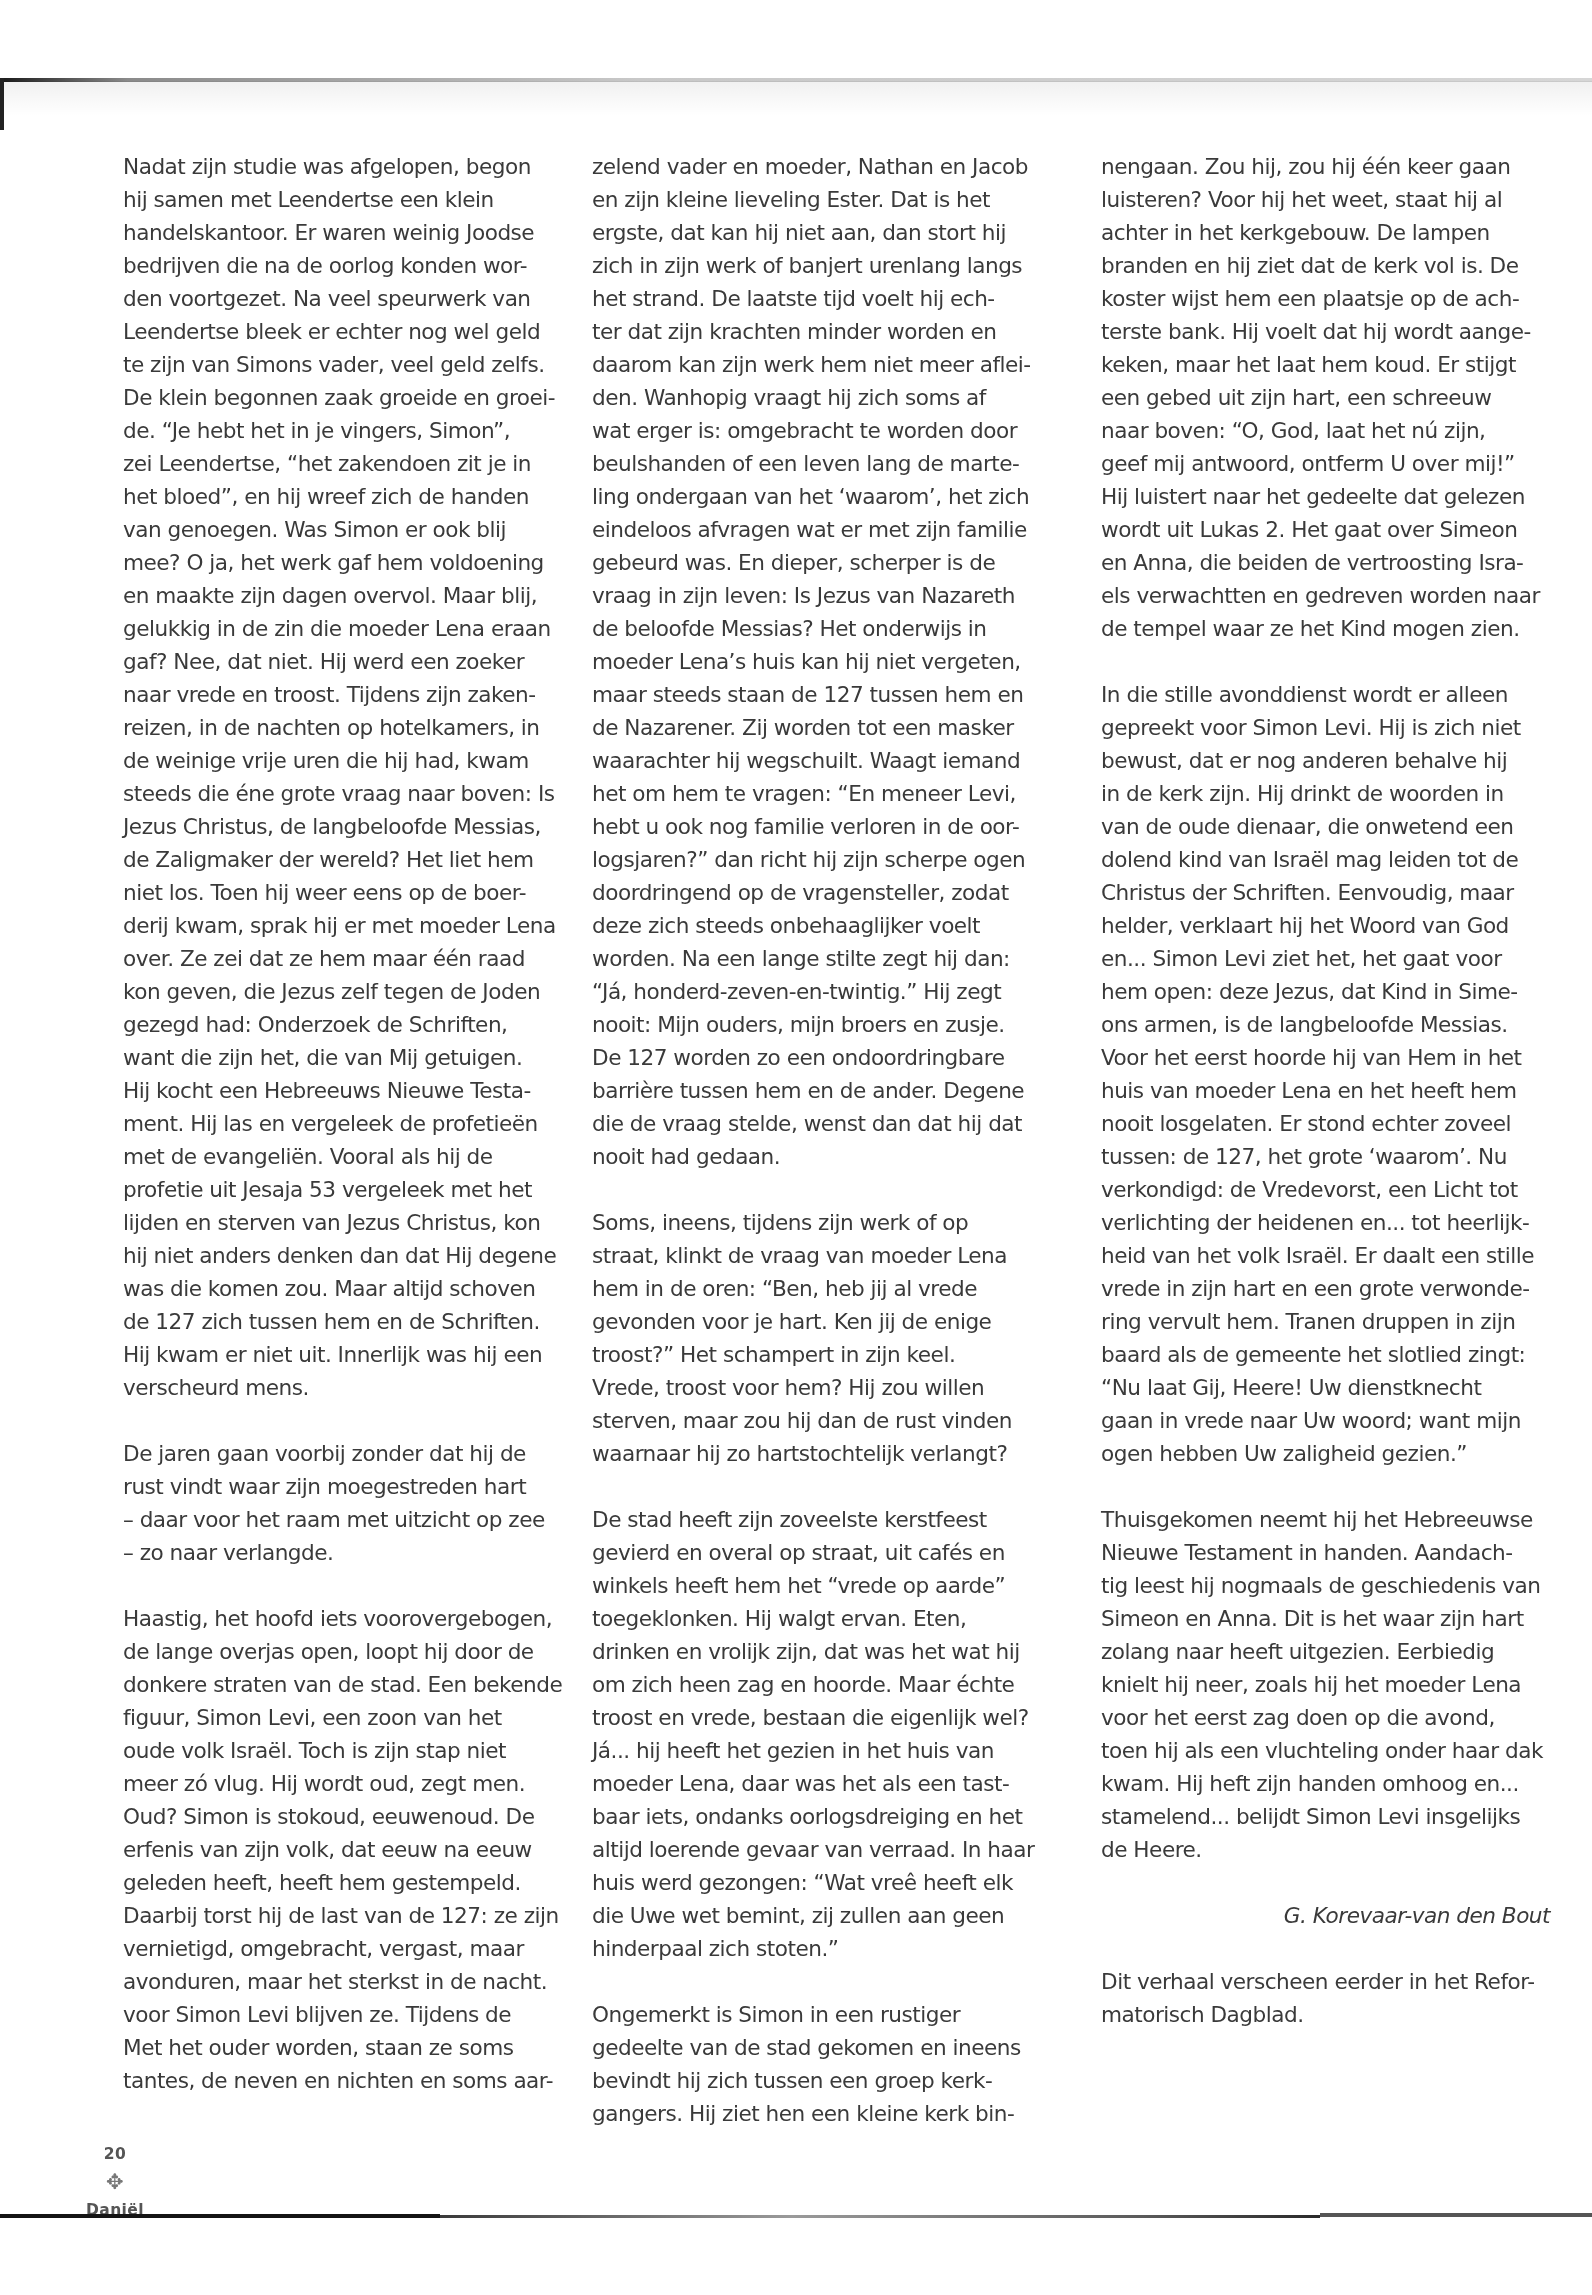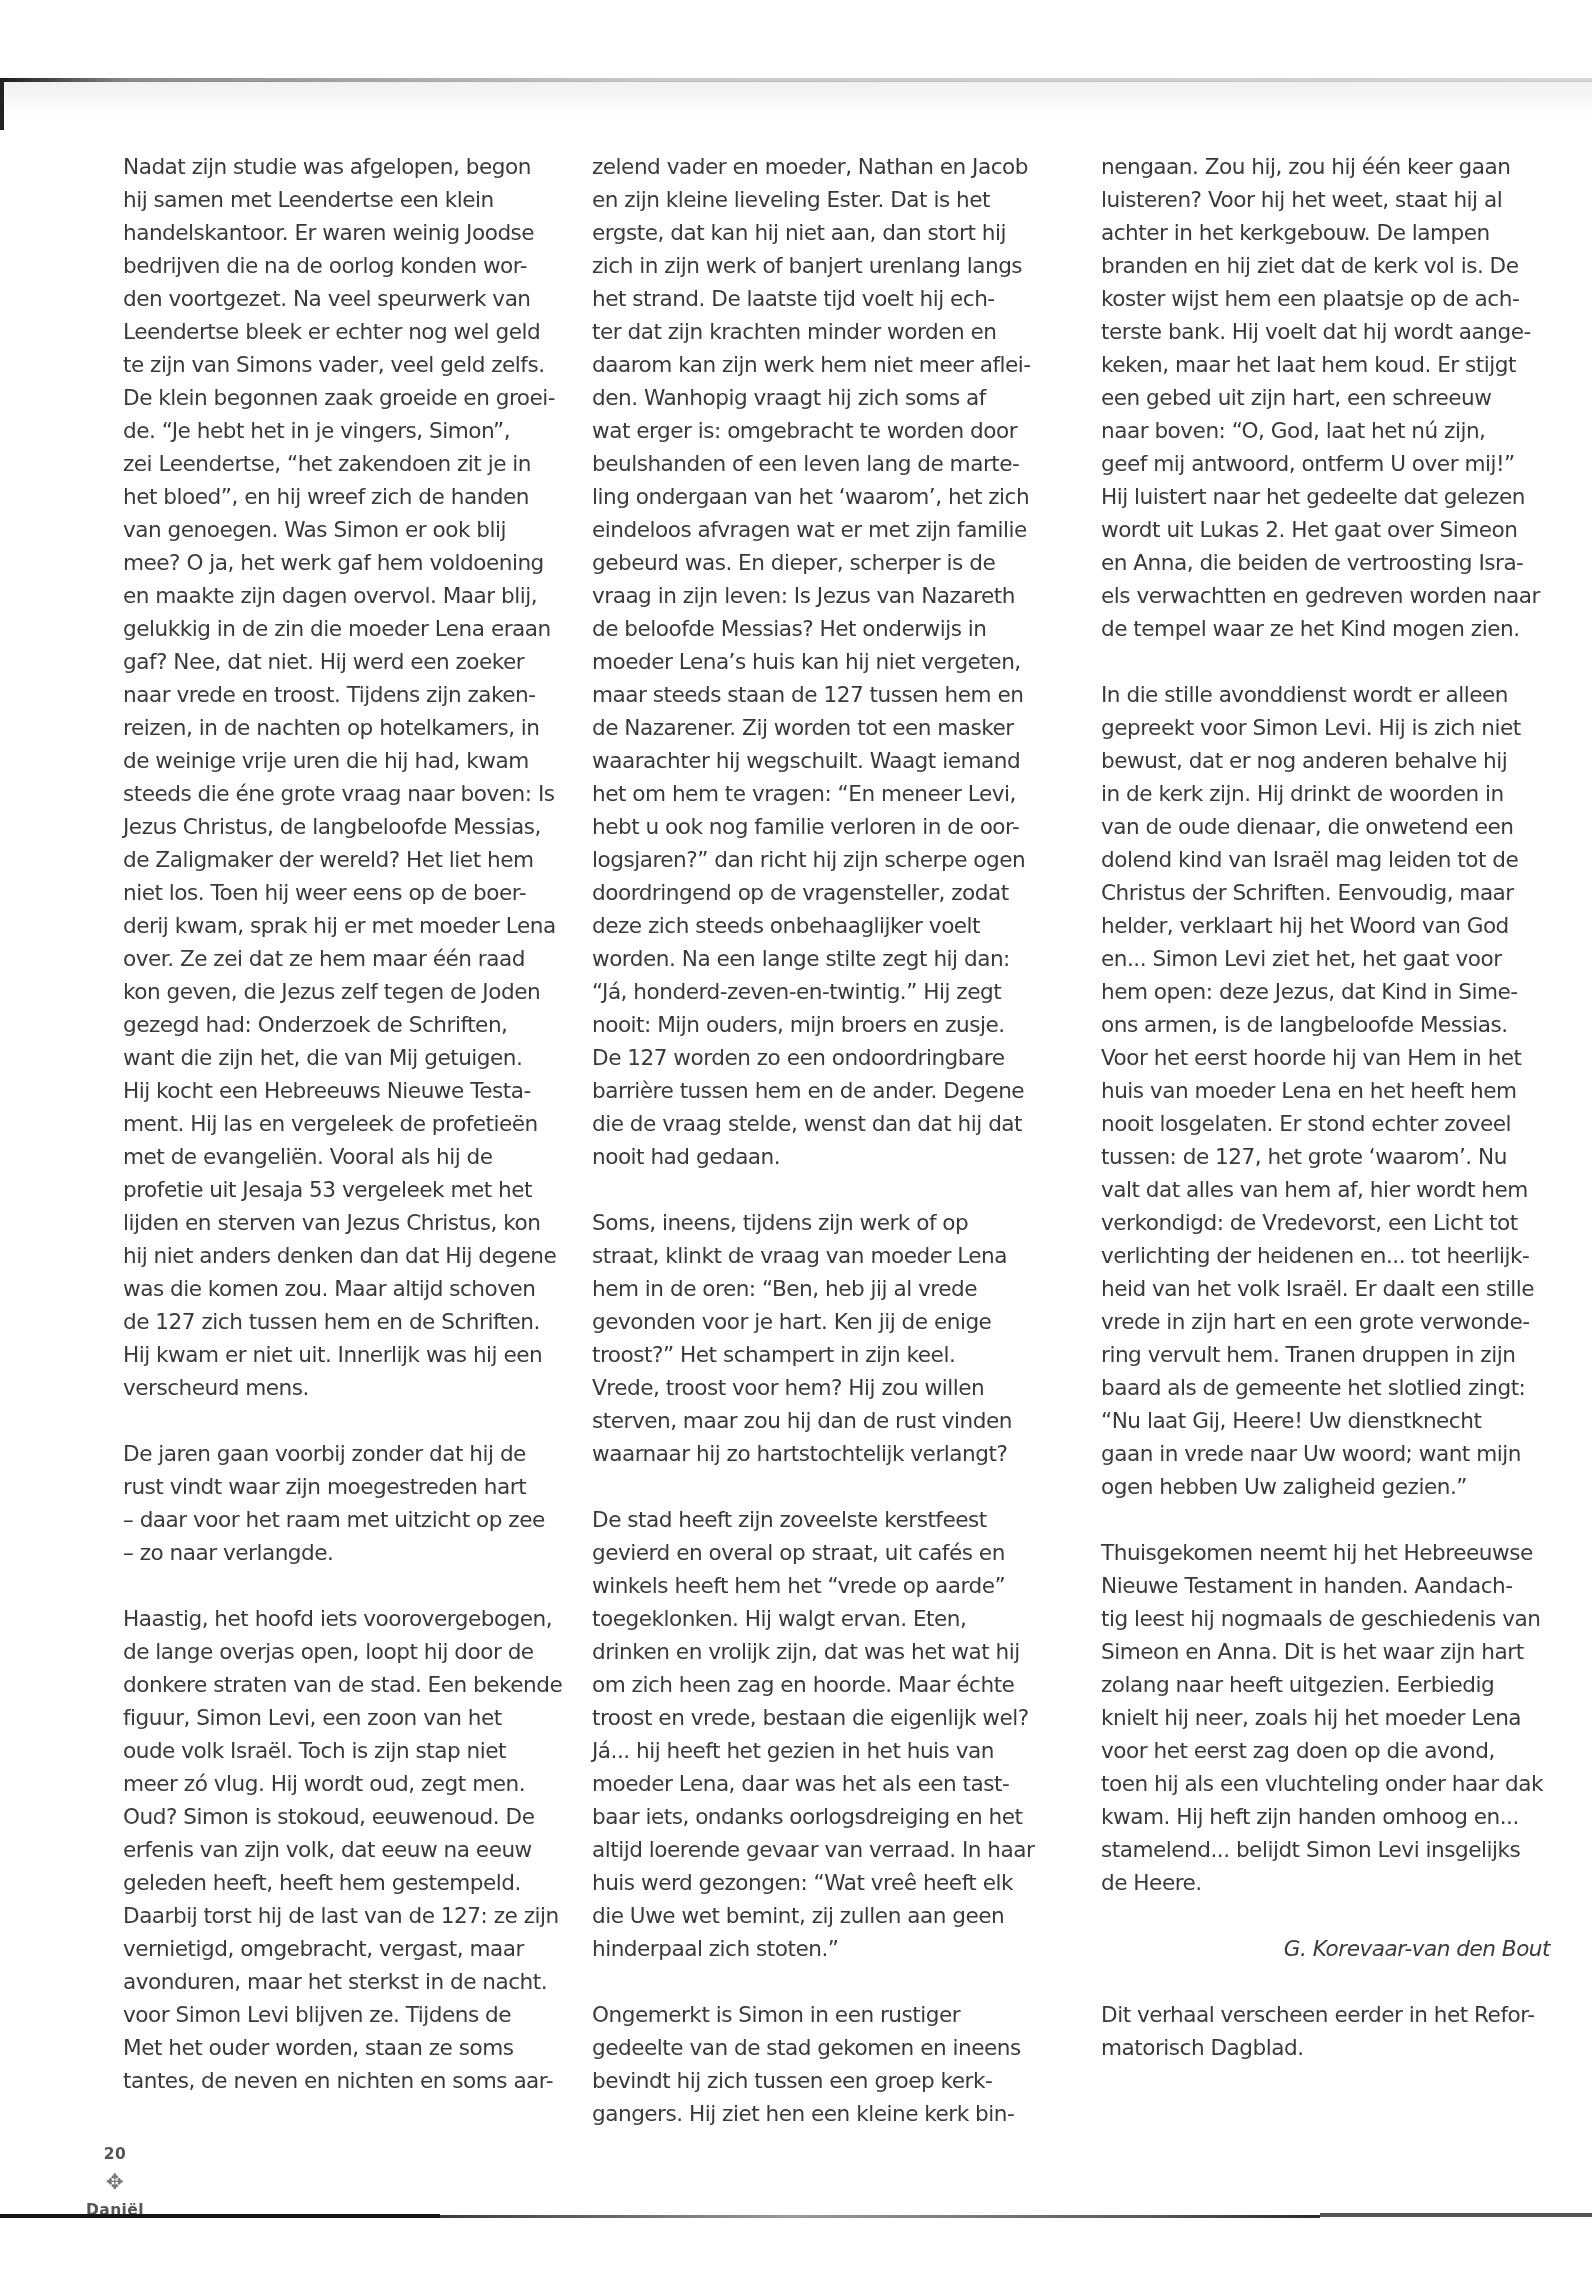--- a/index.html
+++ b/index.html
@@ -182,21 +182,20 @@
     <span class="line"><span>dolend kind van Israël mag leiden tot de</span></span>
     <span class="line"><span>Christus der Schriften. Eenvoudig, maar</span></span>
     <span class="line"><span>helder, verklaart hij het Woord van God</span></span>
     <span class="line"><span>en... Simon Levi ziet het, het gaat voor</span></span>
     <span class="line"><span>hem open: deze Jezus, dat Kind in Sime-</span></span>
     <span class="line"><span>ons armen, is de langbeloofde Messias.</span></span>
     <span class="line"><span>Voor het eerst hoorde hij van Hem in het</span></span>
     <span class="line"><span>huis van moeder Lena en het heeft hem</span></span>
     <span class="line"><span>nooit losgelaten. Er stond echter zoveel</span></span>
     <span class="line"><span>tussen: de 127, het grote ‘waarom’. Nu</span></span>
-    <span class="line"><span>valt dat alles van hem af, hier wordt hem</span></span>
     <span class="line"><span>verkondigd: de Vredevorst, een Licht tot</span></span>
     <span class="line"><span>verlichting der heidenen en... tot heerlijk-</span></span>
     <span class="line"><span>heid van het volk Israël. Er daalt een stille</span></span>
     <span class="line"><span>vrede in zijn hart en een grote verwonde-</span></span>
     <span class="line"><span>ring vervult hem. Tranen druppen in zijn</span></span>
     <span class="line"><span>baard als de gemeente het slotlied zingt:</span></span>
     <span class="line"><span>“Nu laat Gij, Heere! Uw dienstknecht</span></span>
     <span class="line"><span>gaan in vrede naar Uw woord; want mijn</span></span>
     <span class="line"><span>ogen hebben Uw zaligheid gezien.”</span></span>
     <span class="gap"></span>

